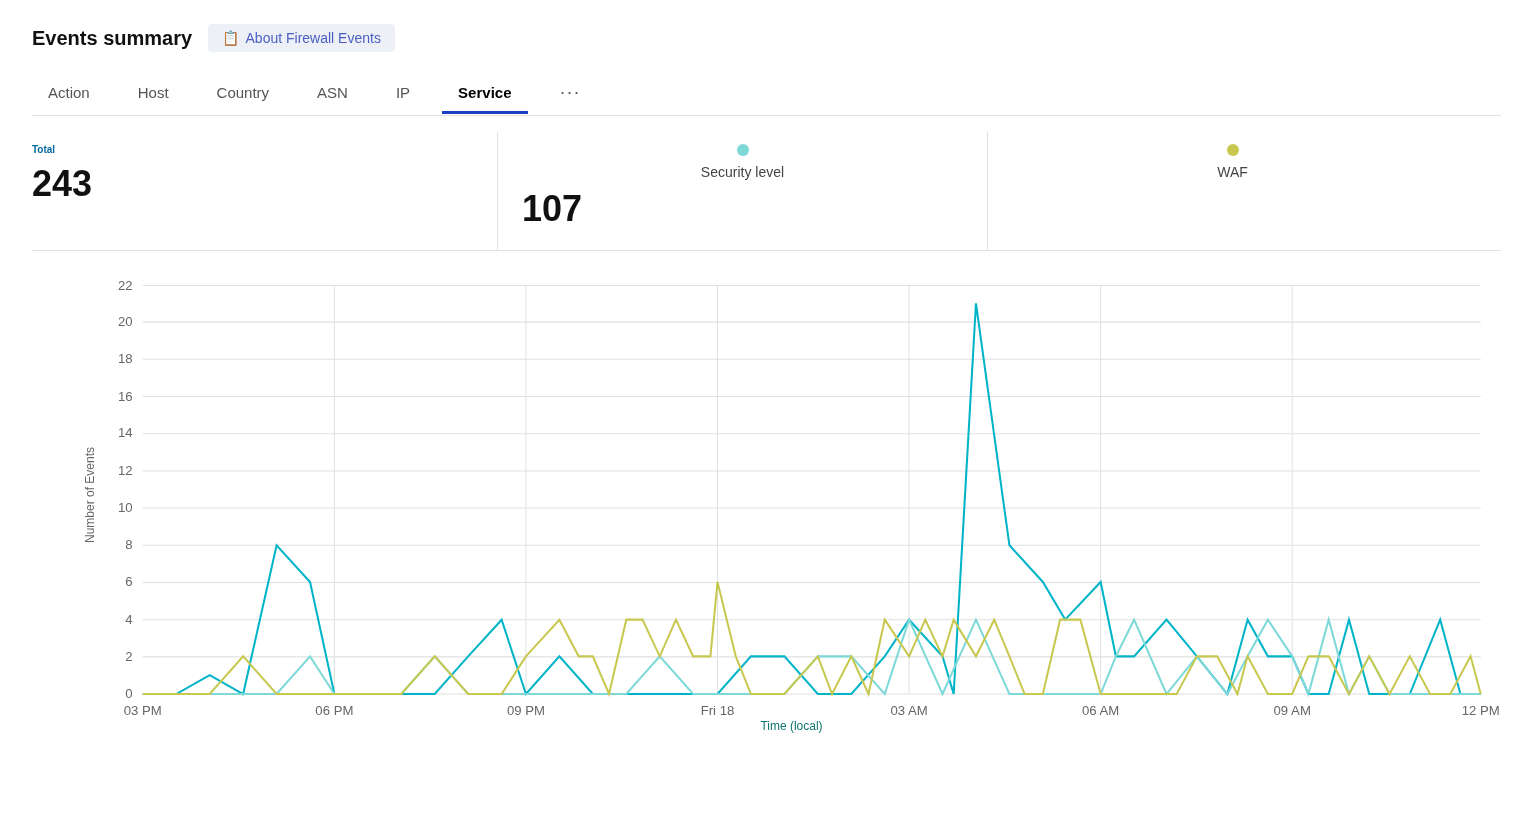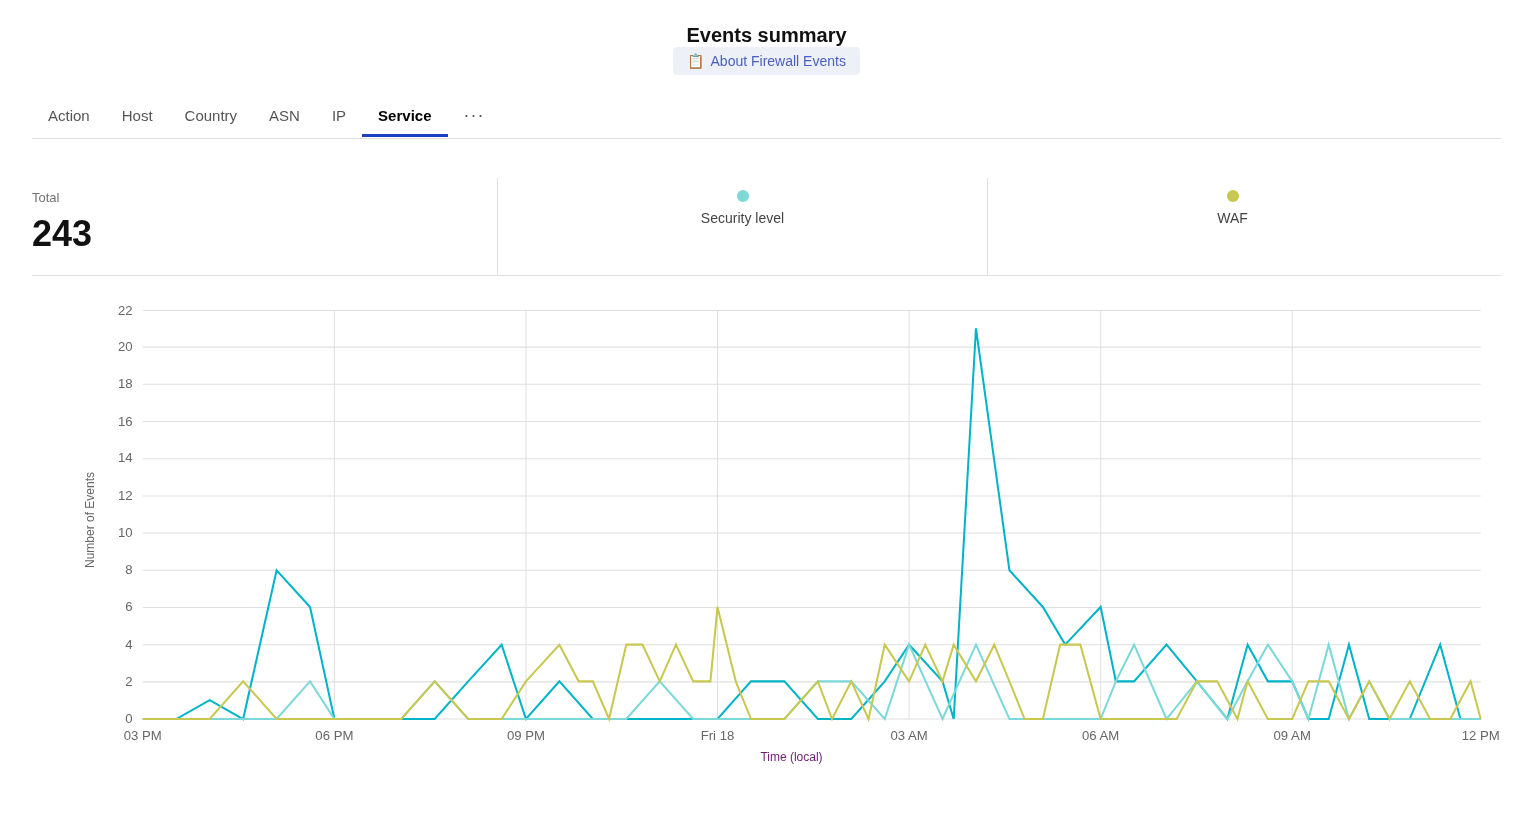--- a/index.html
+++ b/index.html
@@ -5,23 +5,22 @@
     * { box-sizing: border-box; margin: 0; padding: 0; }
     body {
       font-family: -apple-system, BlinkMacSystemFont, 'Segoe UI', sans-serif;
       background: #fff;
       color: #1a1a1a;
       padding: 24px 32px;
     }
     .header-row {
       display: flex;
       align-items: center;
-      gap: 0;
+      gap: 16px;
       margin-bottom: 20px;
-      flex-direction: column;
     }
     .page-title {
       font-size: 20px;
       font-weight: 700;
       color: #111;
     }
     .about-btn {
       display: flex;
       align-items: center;
       gap: 6px;
@@ -29,23 +28,23 @@
       border: none;
       border-radius: 4px;
       padding: 6px 14px;
       color: #4a5fc1;
       font-size: 14px;
       cursor: pointer;
     }
     .tabs-row {
       display: flex;
       align-items: center;
-      gap: 0;
+      gap: 16px;
       border-bottom: 1px solid #e0e0e0;
-      margin-bottom: 39px;
+      margin-bottom: 16px;
     }
     .tab {
       padding: 10px 16px;
       font-size: 15px;
       color: #555;
       cursor: pointer;
       border-bottom: 3px solid transparent;
       margin-bottom: -1px;
       white-space: nowrap;
     }
@@ -88,23 +87,24 @@
       height: 12px;
       border-radius: 50%;
       flex-shrink: 0;
     }
     .stat-value {
       font-size: 36px;
       font-weight: 700;
       color: #111;
     }
     .stat-label-plain {
-      font-size: 13px;
-      color: #737373;
+      font-size: 10px;
+      color: #0369a1;
       margin-bottom: 8px;
+      font-weight: bold;
     }
     .chart-area {
       position: relative;
       width: 100%;
       height: 480px;
       padding-left: 50px;
       padding-bottom: 40px;
     }
     .chart-inner {
       position: relative;
@@ -116,22 +116,21 @@
       left: -40px;
       top: 50%;
       transform: translateY(-50%) rotate(-90deg);
       font-size: 12px;
       color: #666;
       white-space: nowrap;
     }
     .x-axis-label {
       text-align: center;
       font-size: 12px;
-      color: #701a75;
-      margin-top: 6px;
+      color: #0f766e;
     }
     svg.chart-svg {
       width: 100%;
       height: 100%;
       overflow: visible;
     }
   </style>
 </head>
 <body>
 
@@ -156,20 +155,21 @@
 <div class="stats-row">
   <div class="stat-block">
     <div class="stat-label-plain">Total</div>
     <div class="stat-value">243</div>
   </div>
   <div class="stat-block">
     <div class="stat-label-row">
       <span class="dot" style="background:#7dd8d8;"></span>
       <span>Security level</span>
     </div>
+    <div class="stat-value">107</div>
   </div>
   <div class="stat-block">
     <div class="stat-label-row">
       <span class="dot" style="background:#c8c850;"></span>
       <span>WAF</span>
     </div>
   </div>
 </div>
 
 <div class="chart-area">

